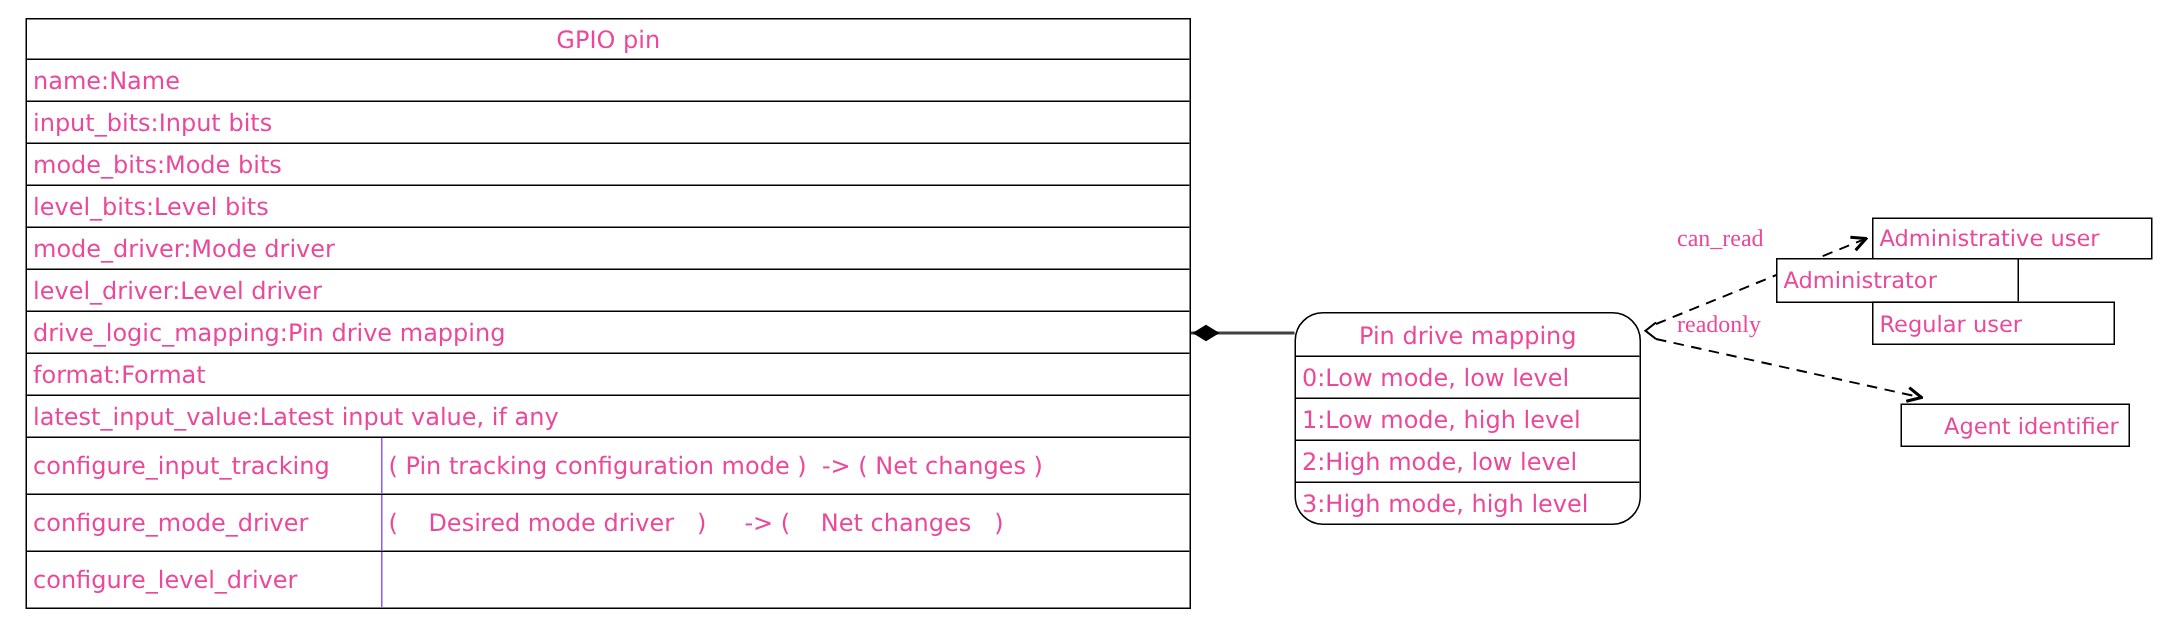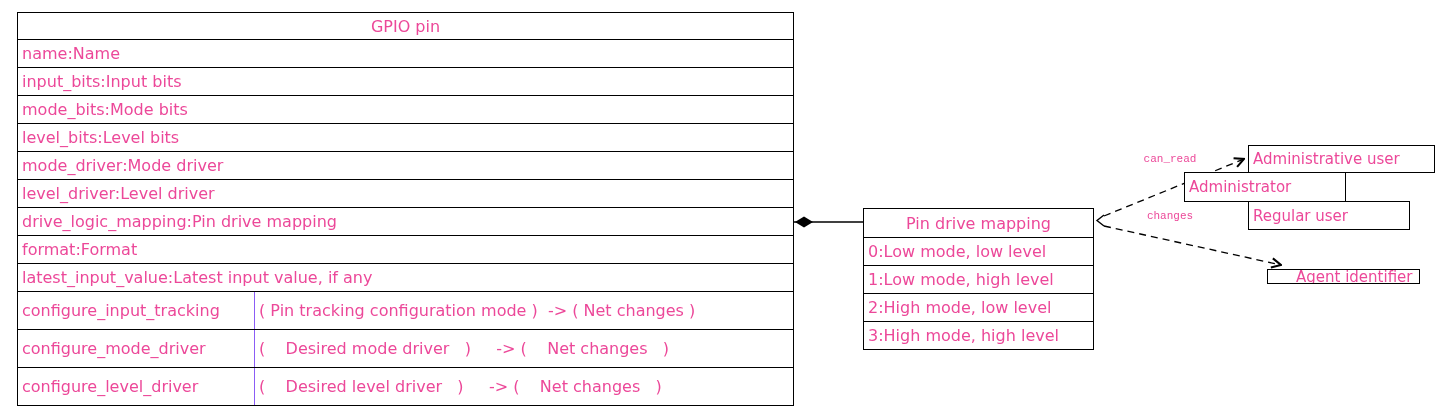--- a/index.html
+++ b/index.html
@@ -14,35 +14,35 @@
   .record{position:absolute;border:1px solid #000;background:#fff;font-size:16px;}
   .rtitle{display:flex;align-items:center;justify-content:center;text-align:center;}
   .rrow{display:flex;align-items:center;padding-left:4px;border-top:1px solid #000;}
   .gpio{left:17px;top:12px;width:777px;}
   .gpio .rtitle{height:26px;}
   .gpio .rrow{height:28px;}
   .mrow{display:flex;align-items:stretch;border-top:1px solid #000;height:38px;}
   .mname{width:237px;border-right:1px solid #8b5cf6;display:flex;align-items:center;padding-left:4px;}
   .msig{flex:1;display:flex;align-items:center;padding-left:4px;white-space:pre;}
 
-  .pdm{left:863px;top:208px;width:231px;}
+  .pdm{left:863px;top:208px;width:231px;border-radius:19px;}
   .pdm .rtitle{height:28px;}
   .pdm .rrow{height:28px;}
 
   
   .box{position:absolute;border:1px solid #000;background:#fff;font-size:15px;
        display:flex;align-items:center;padding-left:4px;white-space:nowrap;overflow:hidden;}
   .user-title{left:1248px;top:145px;width:187px;height:28px;}
   .user-row1{left:1184px;top:172px;width:162px;height:30px;text-align:center;}
   .user-row2{left:1248px;top:201px;width:162px;height:29px;}
-  .agent{left:1267px;top:269px;width:153px;height:15px;padding-left:28px;}
+  .agent{left:1267px;top:269px;width:153px;height:29px;padding-left:28px;}
 
   
-  .edge-label{position:absolute;font-family:Liberation Mono, monospace;font-size:11px;
-              width:104px;text-align:center;line-height:19px;}
+  .edge-label{position:absolute;font-family:Liberation Serif, serif;font-size:16px;
+              width:104px;text-align:left;line-height:19px;}
   .lbl-can-read{left:1118px;top:150px;}
   .lbl-readonly{left:1118px;top:207px;}
 </style>
 </head>
 <body>
 
 <div class="canvas">
 
   <svg class="edges" viewBox="0 0 1453 417">
     <defs>
@@ -75,34 +75,33 @@
     <div class="mrow">
       <div class="mname">configure_input_tracking</div>
       <div class="msig">( Pin tracking configuration mode )  -&gt; ( Net changes )</div>
     </div>
     <div class="mrow">
       <div class="mname">configure_mode_driver</div>
       <div class="msig">(    Desired mode driver   )     -&gt; (    Net changes   )</div>
     </div>
     <div class="mrow">
       <div class="mname">configure_level_driver</div>
-      <div class="msig">(    Desired level driver   )     -&gt; (    Net changes   )</div>
     </div>
   </div>
 
   <div class="record pdm">
     <div class="rtitle">Pin drive mapping</div>
     <div class="rrow">0:Low mode, low level</div>
     <div class="rrow">1:Low mode, high level</div>
     <div class="rrow">2:High mode, low level</div>
     <div class="rrow">3:High mode, high level</div>
   </div>
 
   <div class="box user-title">Administrative user</div>
   <div class="box user-row1">Administrator</div>
   <div class="box user-row2">Regular user</div>
 
   <div class="box agent">Agent identifier</div>
 
   <div class="edge-label lbl-can-read">can_read</div>
-  <div class="edge-label lbl-readonly">changes</div>
+  <div class="edge-label lbl-readonly">readonly</div>
 
 </div>
 
 </body></html>

